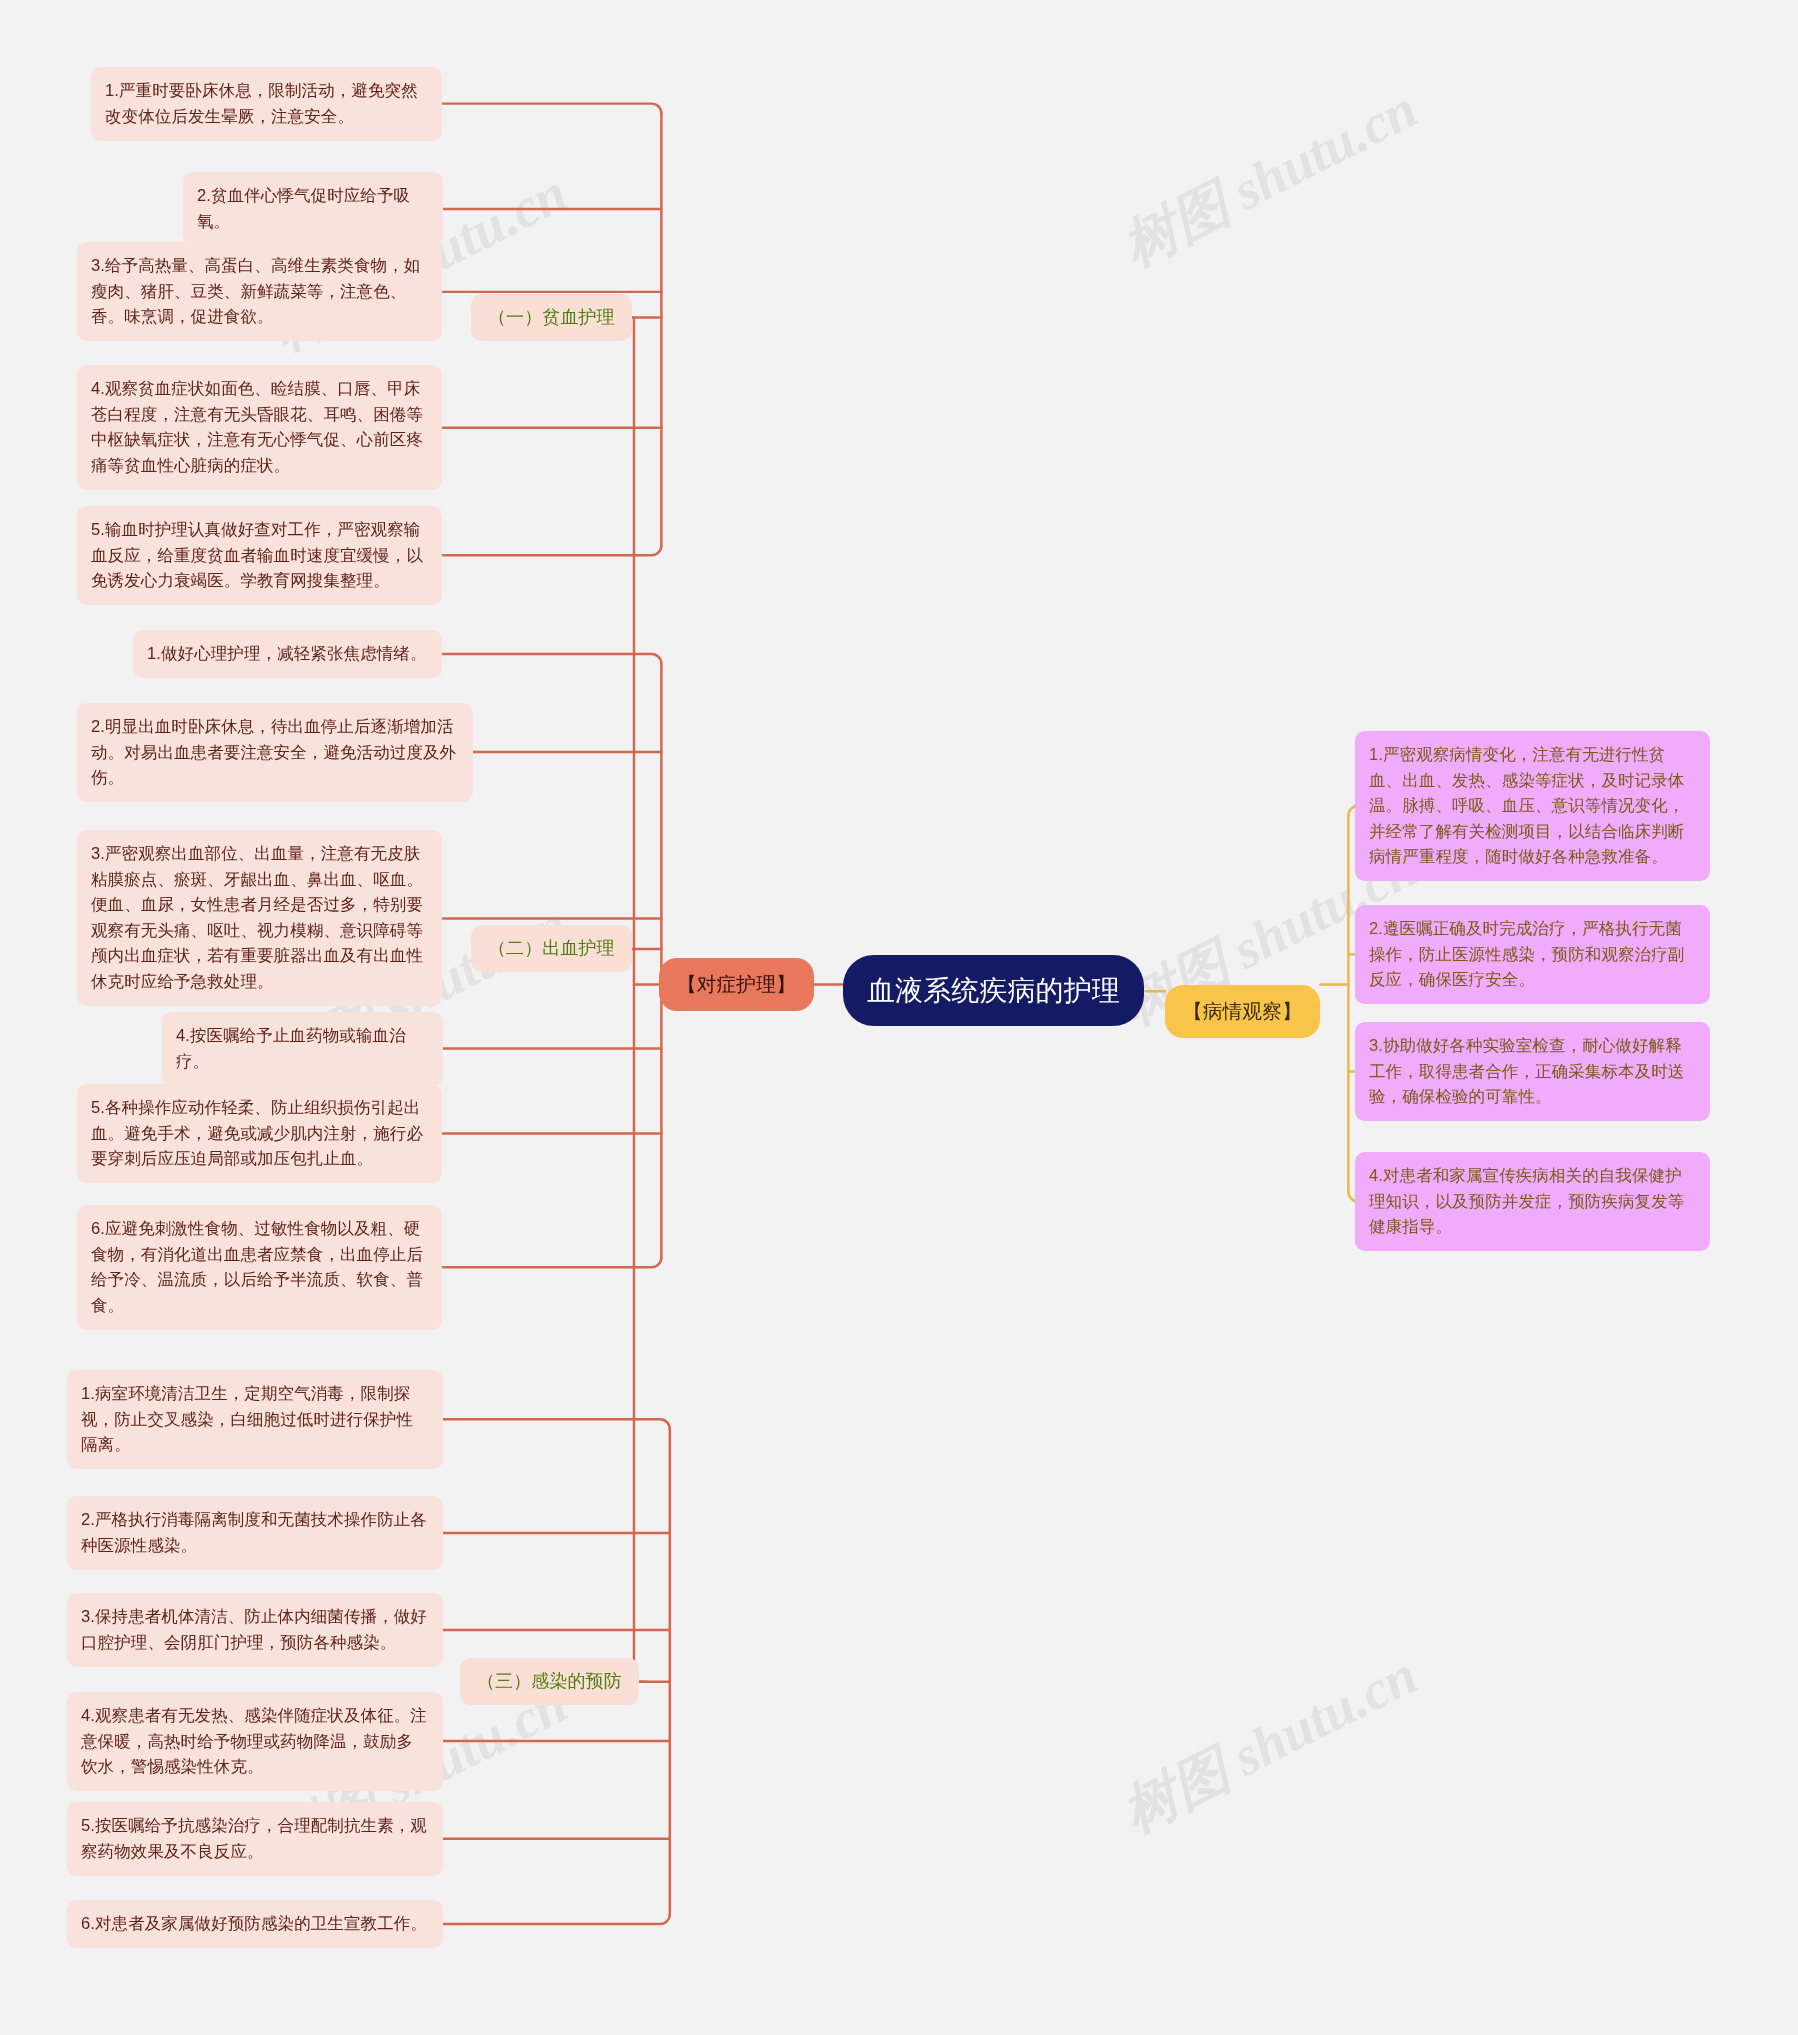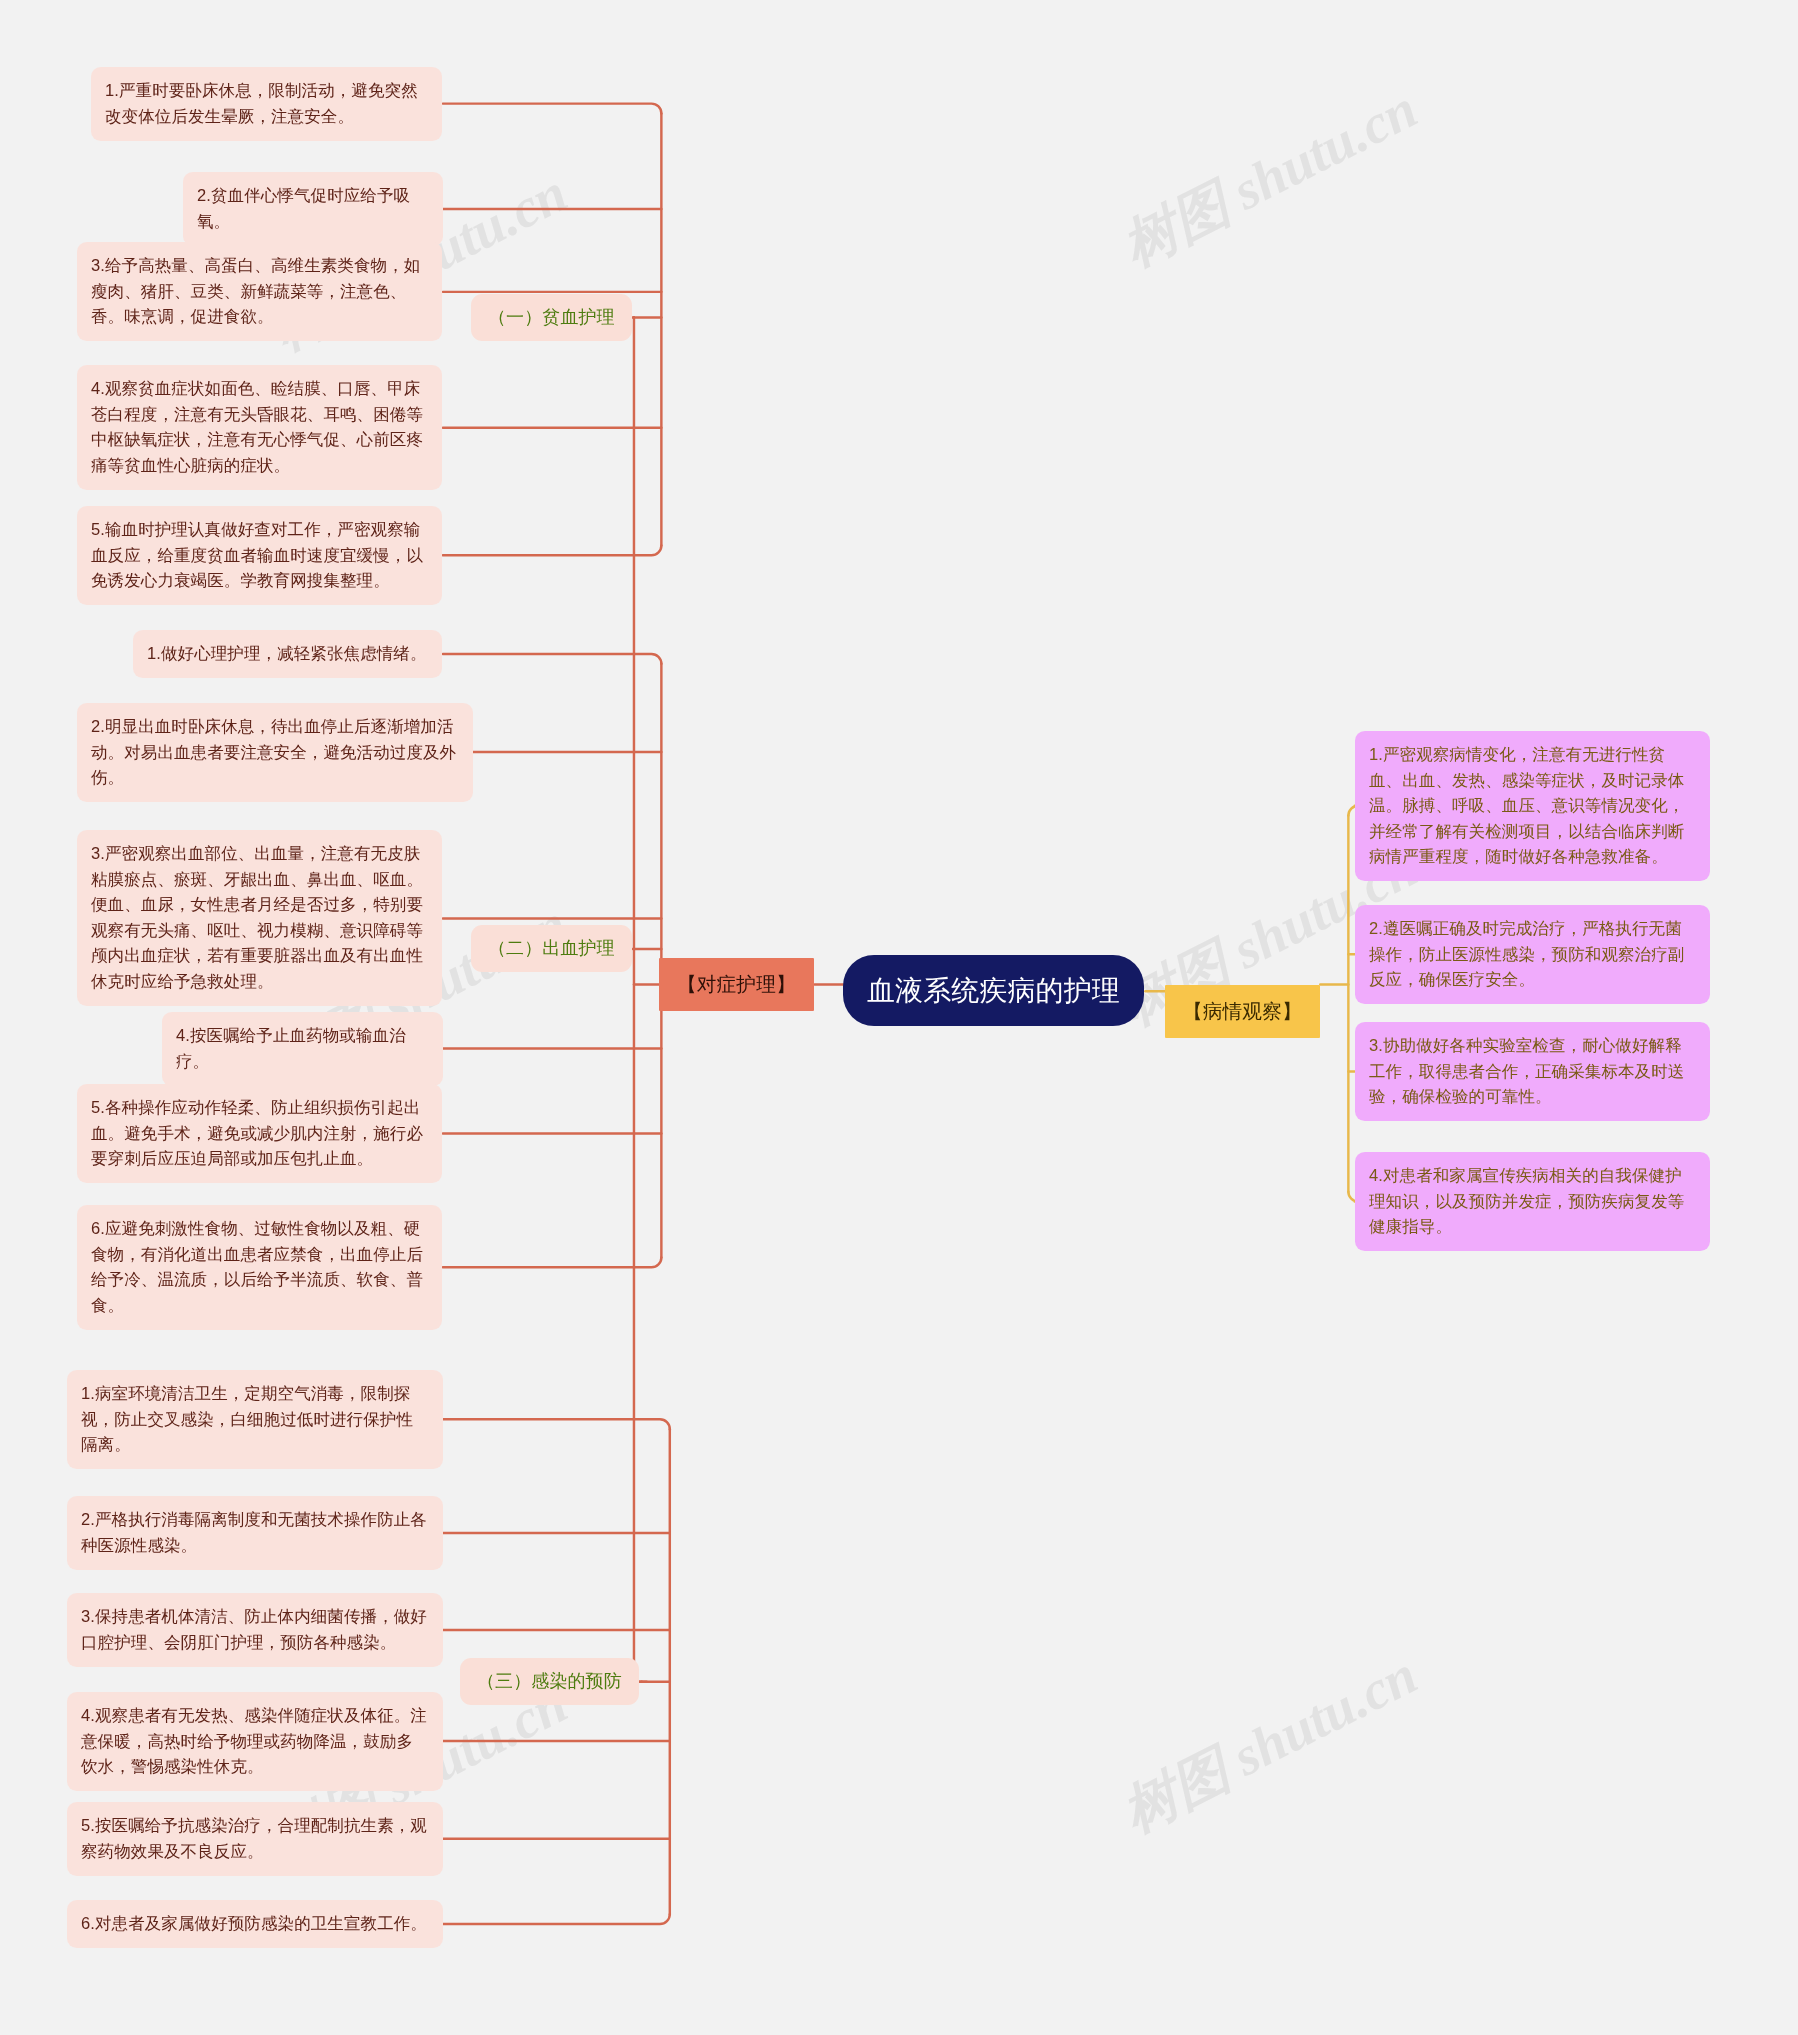--- a/index.html
+++ b/index.html
@@ -57,21 +57,21 @@
     font-size:18px;
     padding:9.8px 17px;
     border-radius:11.2px;
     text-align:center;
     white-space:nowrap;
   }
   
   .cat-chip{
     font-size:19.7px;
     padding:11.2px 18px;
-    border-radius:1px;
+    border-radius:18px;
     text-align:center;
     white-space:nowrap;
     font-weight:400;
   }
   .cat-left{background:#e8775c;color:#2d1008;}
   .cat-right{background:#f8c54a;color:#3a2a00;}
   
   .root{
     background:#141a63;
     color:#ffffff;

